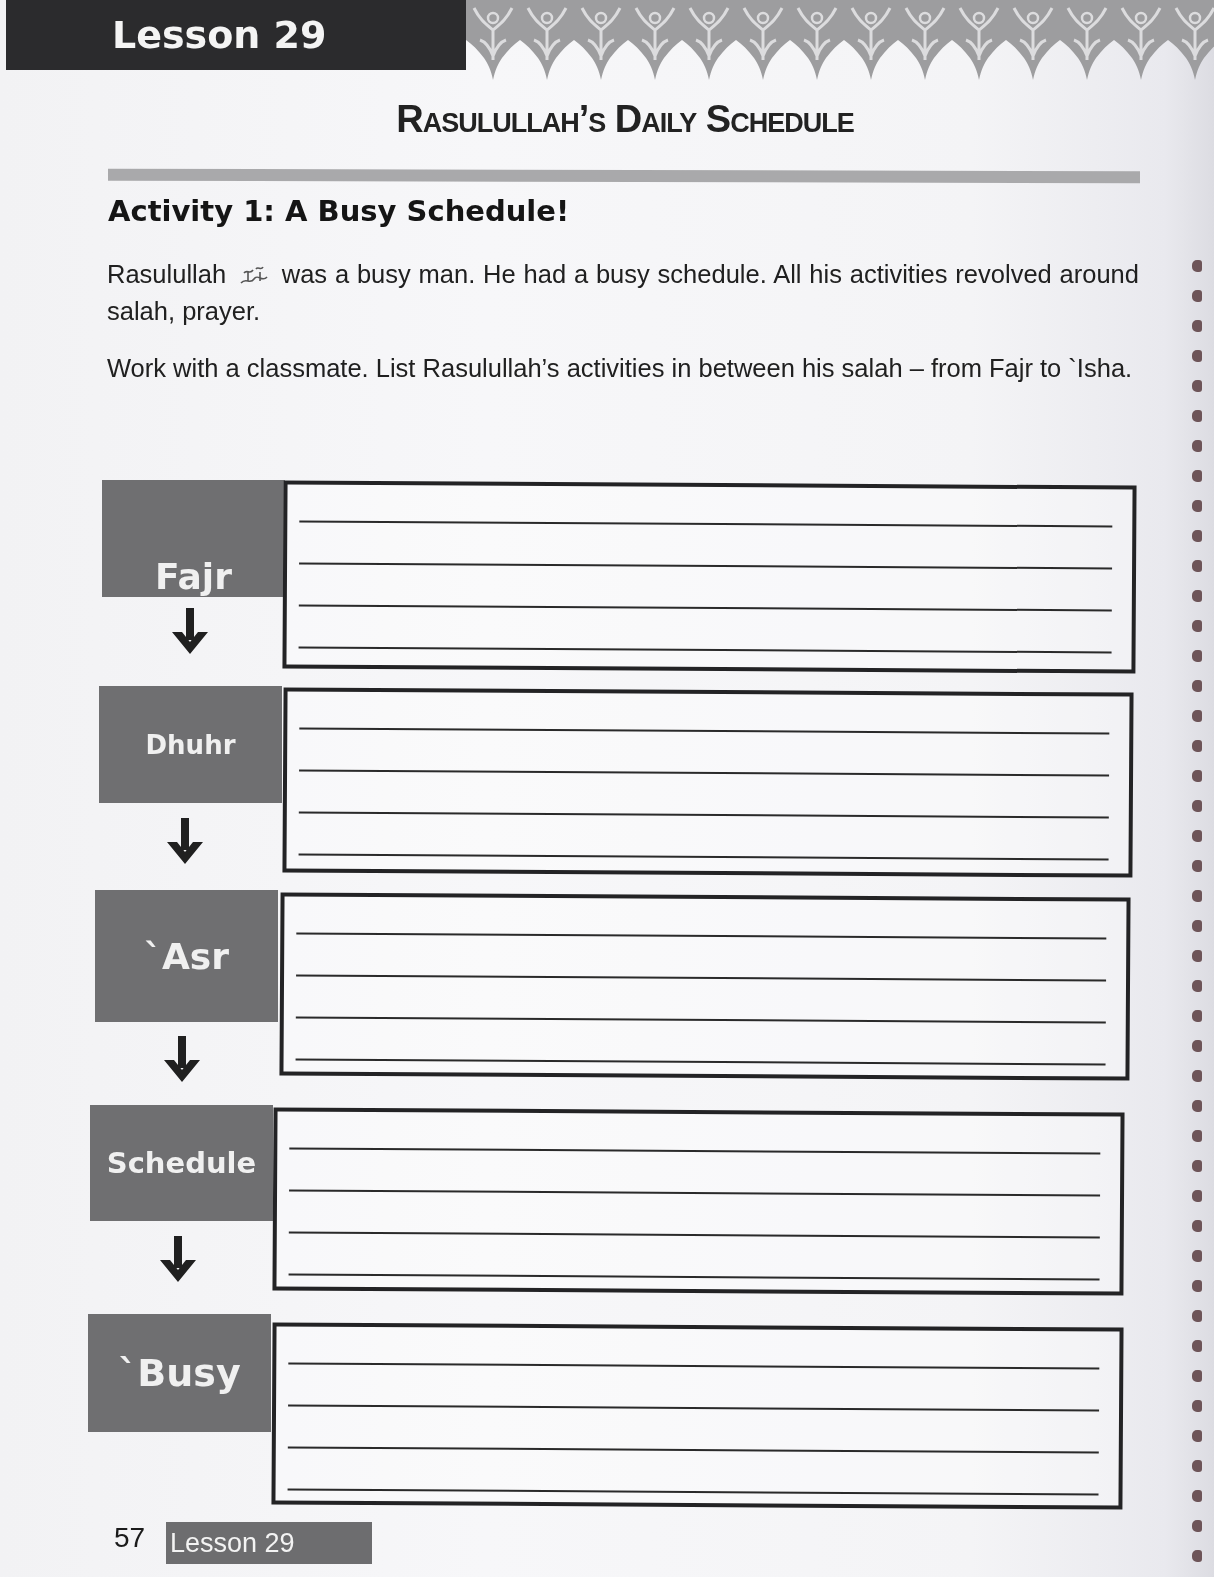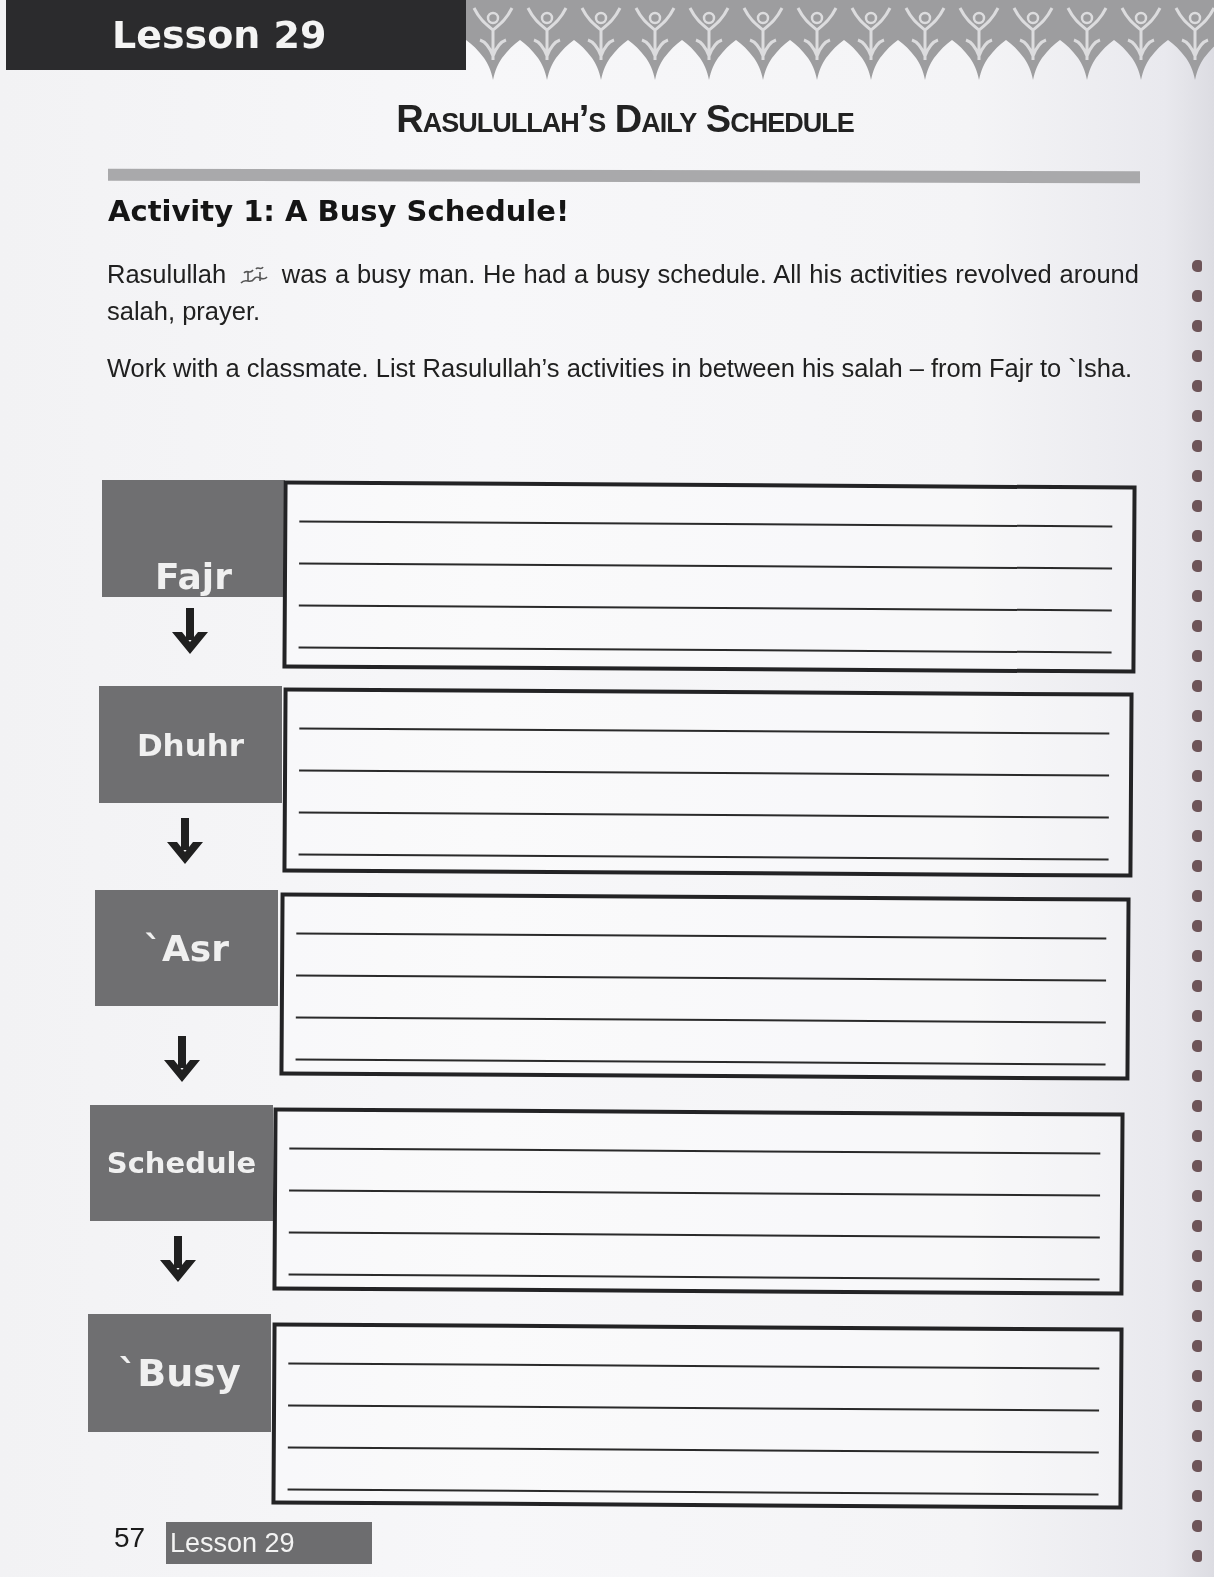--- a/index.html
+++ b/index.html
@@ -103,35 +103,35 @@
   <div class="write-line" style="top:36px;"></div>
   <div class="write-line" style="top:78px;"></div>
   <div class="write-line" style="top:120px;"></div>
   <div class="write-line" style="top:162px;"></div>
 </div>
 <svg class="arrow" style="left:170px; top:608px;" viewBox="0 0 40 50">
   <rect x="16" y="0" width="8" height="32" fill="#202020"></rect>
     <path d="M2 24 L20 46 L38 24 L28 24 L20 34 L12 24 Z" fill="#202020"></path>
 </svg>
 
-<div class="prayer-label" style="left:99px; top:686px; font-size:31px;">
+<div class="prayer-label" style="left:99px; top:686px; font-size:26px;">
   <span>Dhuhr</span>
 </div>
 <div class="write-box" style="left:283px; top:690px; width:850px; height:185px; transform:rotate(0.35deg);">
   <div class="write-line" style="top:36px;"></div>
   <div class="write-line" style="top:78px;"></div>
   <div class="write-line" style="top:120px;"></div>
   <div class="write-line" style="top:162px;"></div>
 </div>
 <svg class="arrow" style="left:165px; top:818px;" viewBox="0 0 40 50">
   <rect x="16" y="0" width="8" height="32" fill="#202020"></rect>
     <path d="M2 24 L20 46 L38 24 L28 24 L20 34 L12 24 Z" fill="#202020"></path>
 </svg>
 
-<div class="prayer-label" style="left:95px; top:890px; font-size:36px; height:116px;">
+<div class="prayer-label" style="left:95px; top:890px; font-size:36px; height:132px;">
   <span>`Asr</span>
 </div>
 <div class="write-box" style="left:280px; top:895px; width:850px; height:183px; transform:rotate(0.35deg);">
   <div class="write-line" style="top:36px;"></div>
   <div class="write-line" style="top:78px;"></div>
   <div class="write-line" style="top:120px;"></div>
   <div class="write-line" style="top:162px;"></div>
 </div>
 <svg class="arrow" style="left:162px; top:1036px;" viewBox="0 0 40 50">
   <rect x="16" y="0" width="8" height="32" fill="#202020"></rect>

